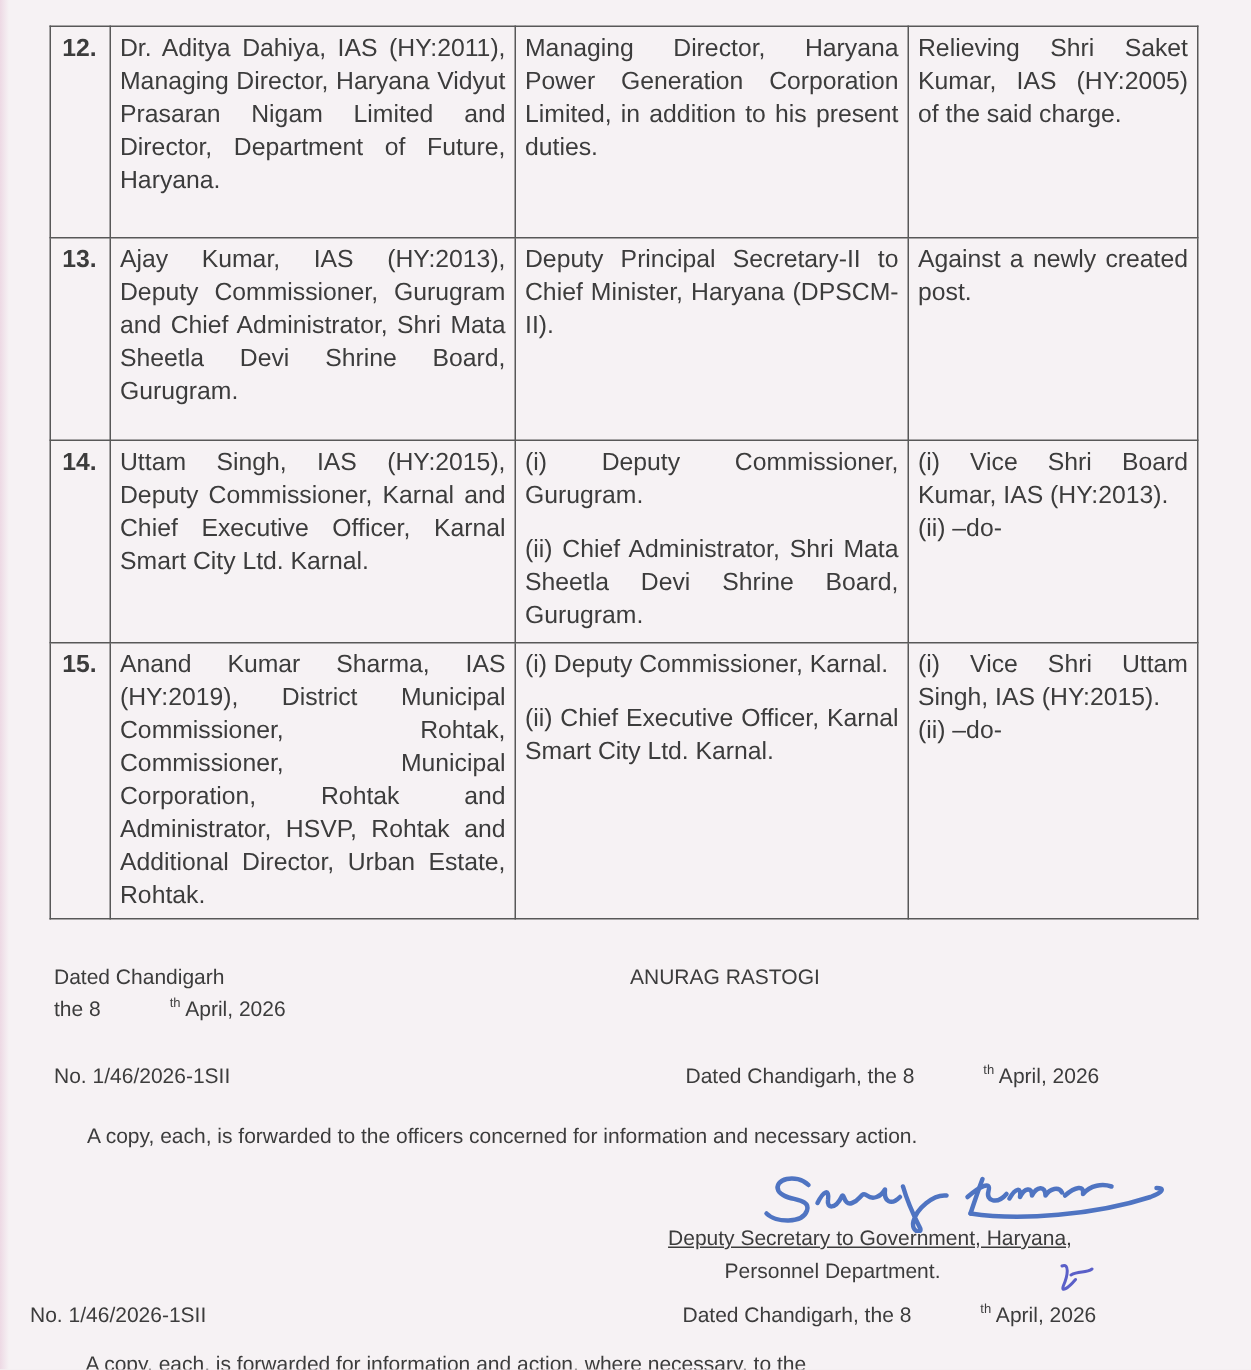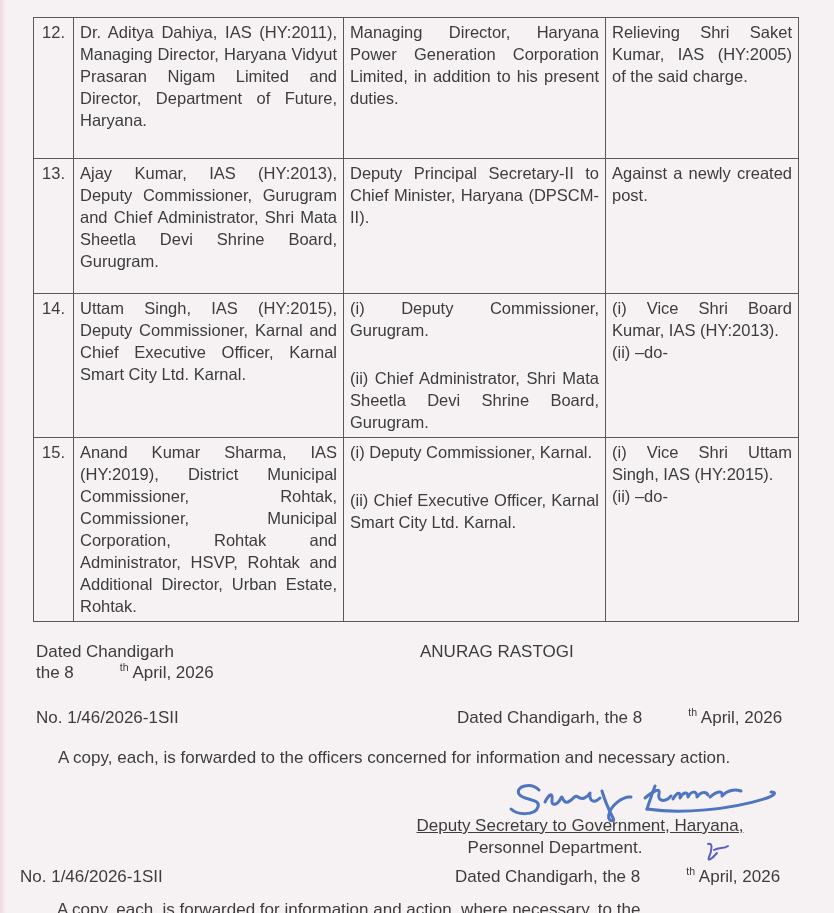--- a/index.html
+++ b/index.html
@@ -28,29 +28,30 @@
     table-layout:fixed;
     font-size:16.5px;line-height:22px;color:#3c3c3c;
   }
   table.order td{
     border:1px solid #585858;
     vertical-align:top;
     padding:3px 6px 4px 6px;
     text-align:justify;
   }
   table.order td.sno{
-    text-align:right;
+    text-align:center;
     padding-left:7px;
     padding-right:8px;
+    font-weight:bold;
   }
   table.order p{margin:0;}
-  table.order p.mt{margin-top:26px;}
+  table.order p.mt{margin-top:14px;}
   
   .abs{position:absolute;}
-  .foot{font-size:17px;line-height:21px;color:#3c3c3c;}
+  .foot{font-size:14px;line-height:21px;color:#3c3c3c;}
   sup{font-size:0.62em;line-height:0;vertical-align:super;margin-left:46px;}
   #para1{
     left:32px;top:747px;width:764px;
     text-align:justify;
   }
   #para1 .indent{display:inline-block;width:26px;}
   #signer1{left:420px;top:641px;width:370px;}
   #dated-left{left:36px;top:641px;}
   #ref1{left:36px;top:707px;width:760px;}
   #ref1 .dated{position:absolute;left:421px;top:0;}

